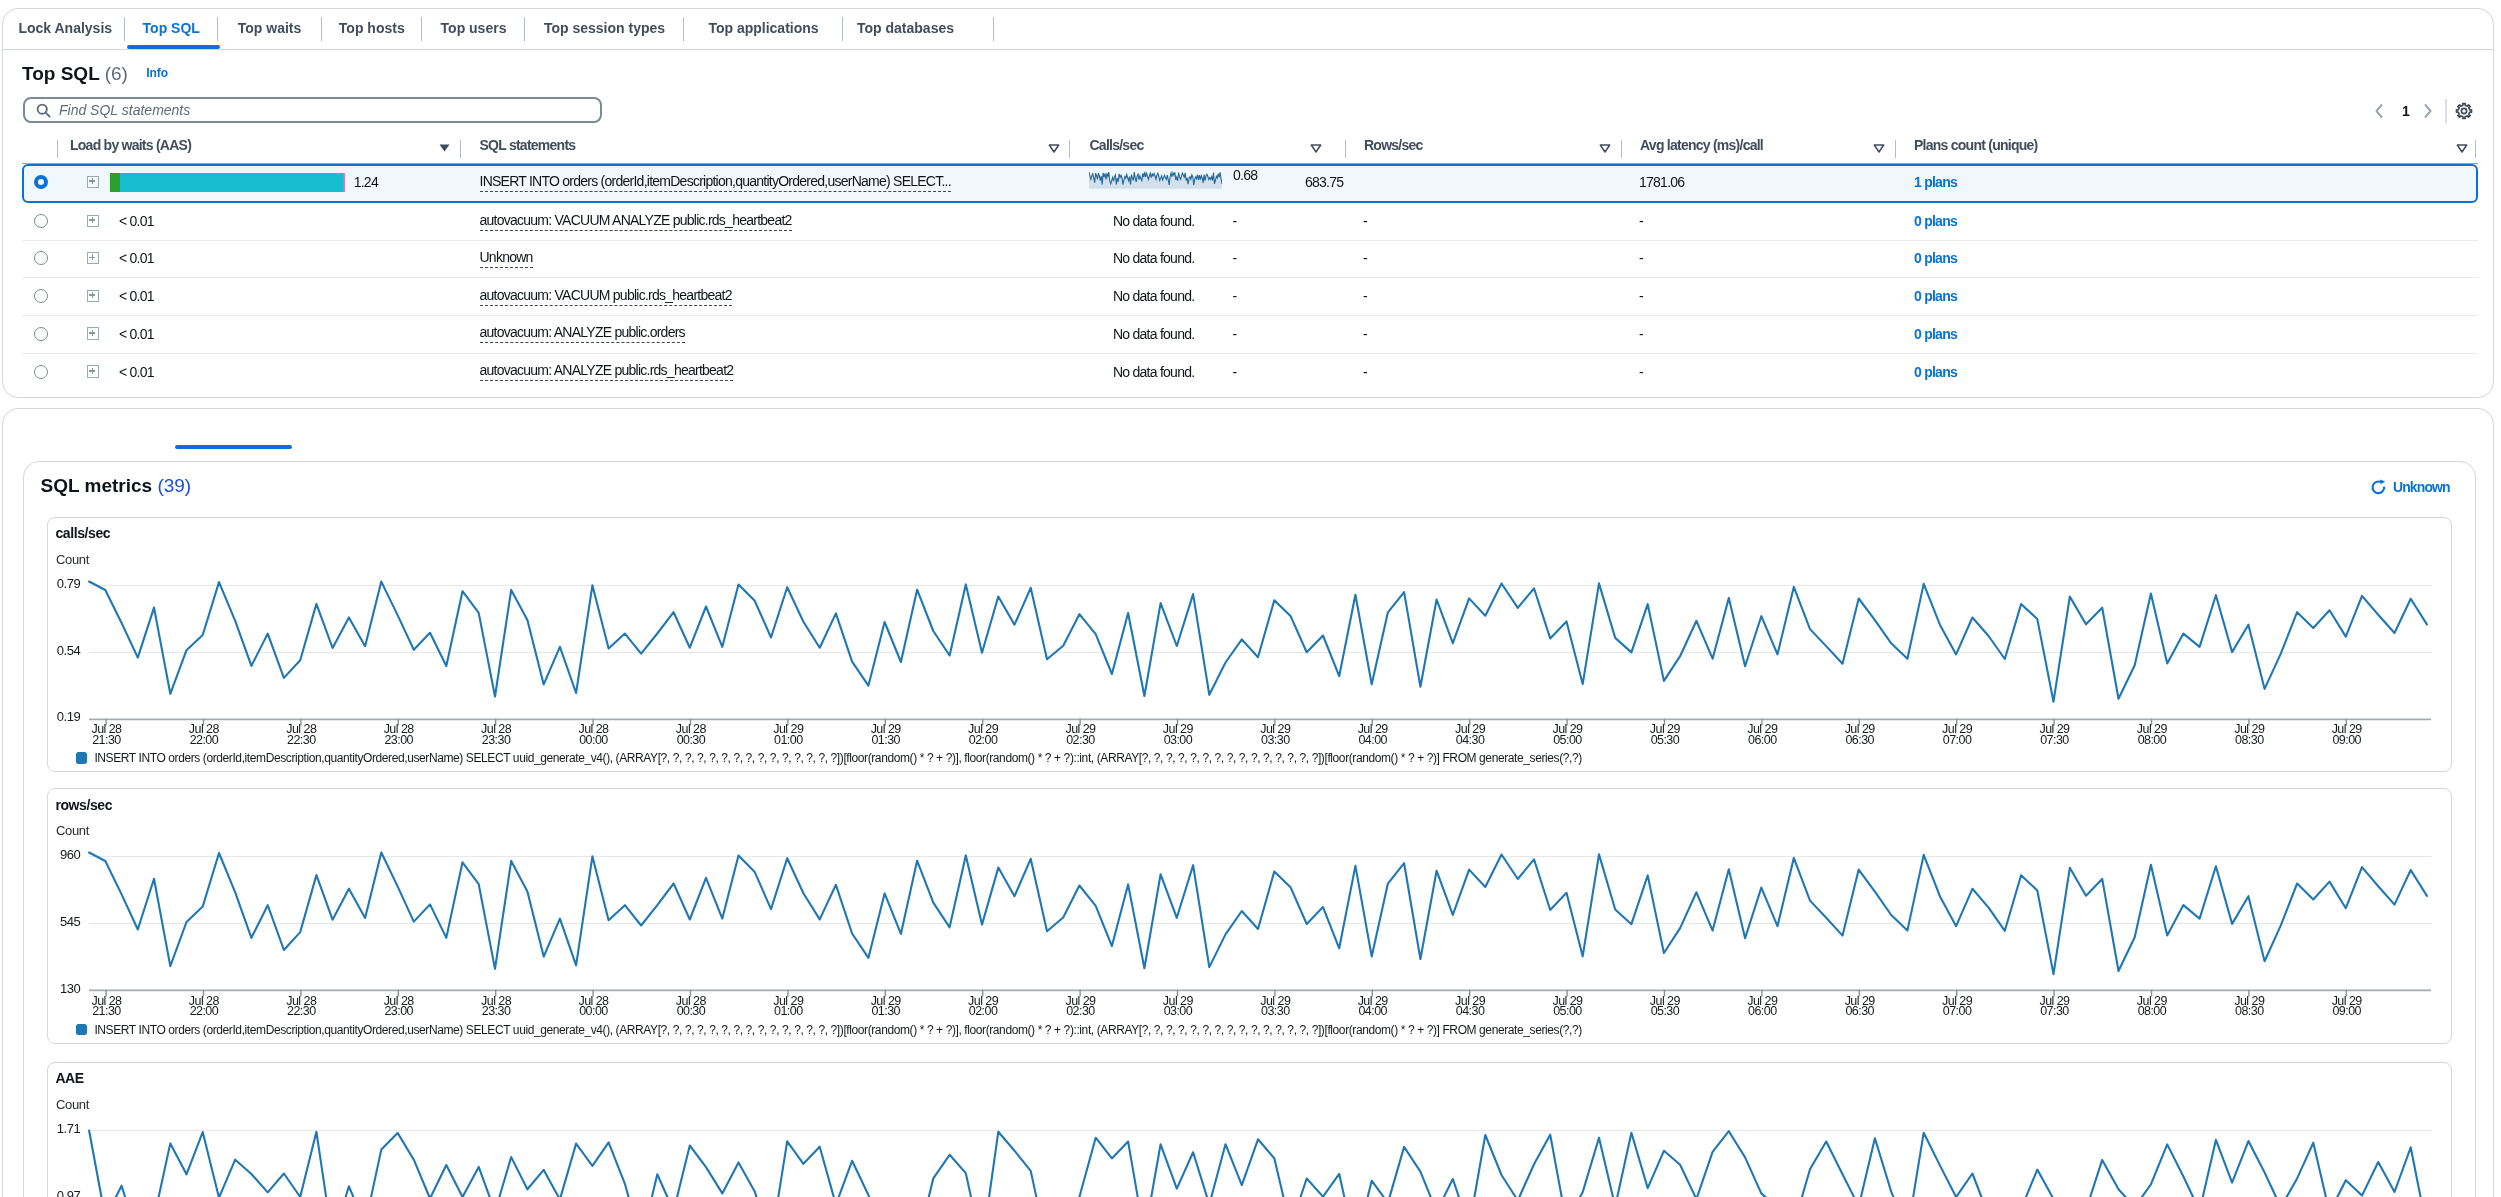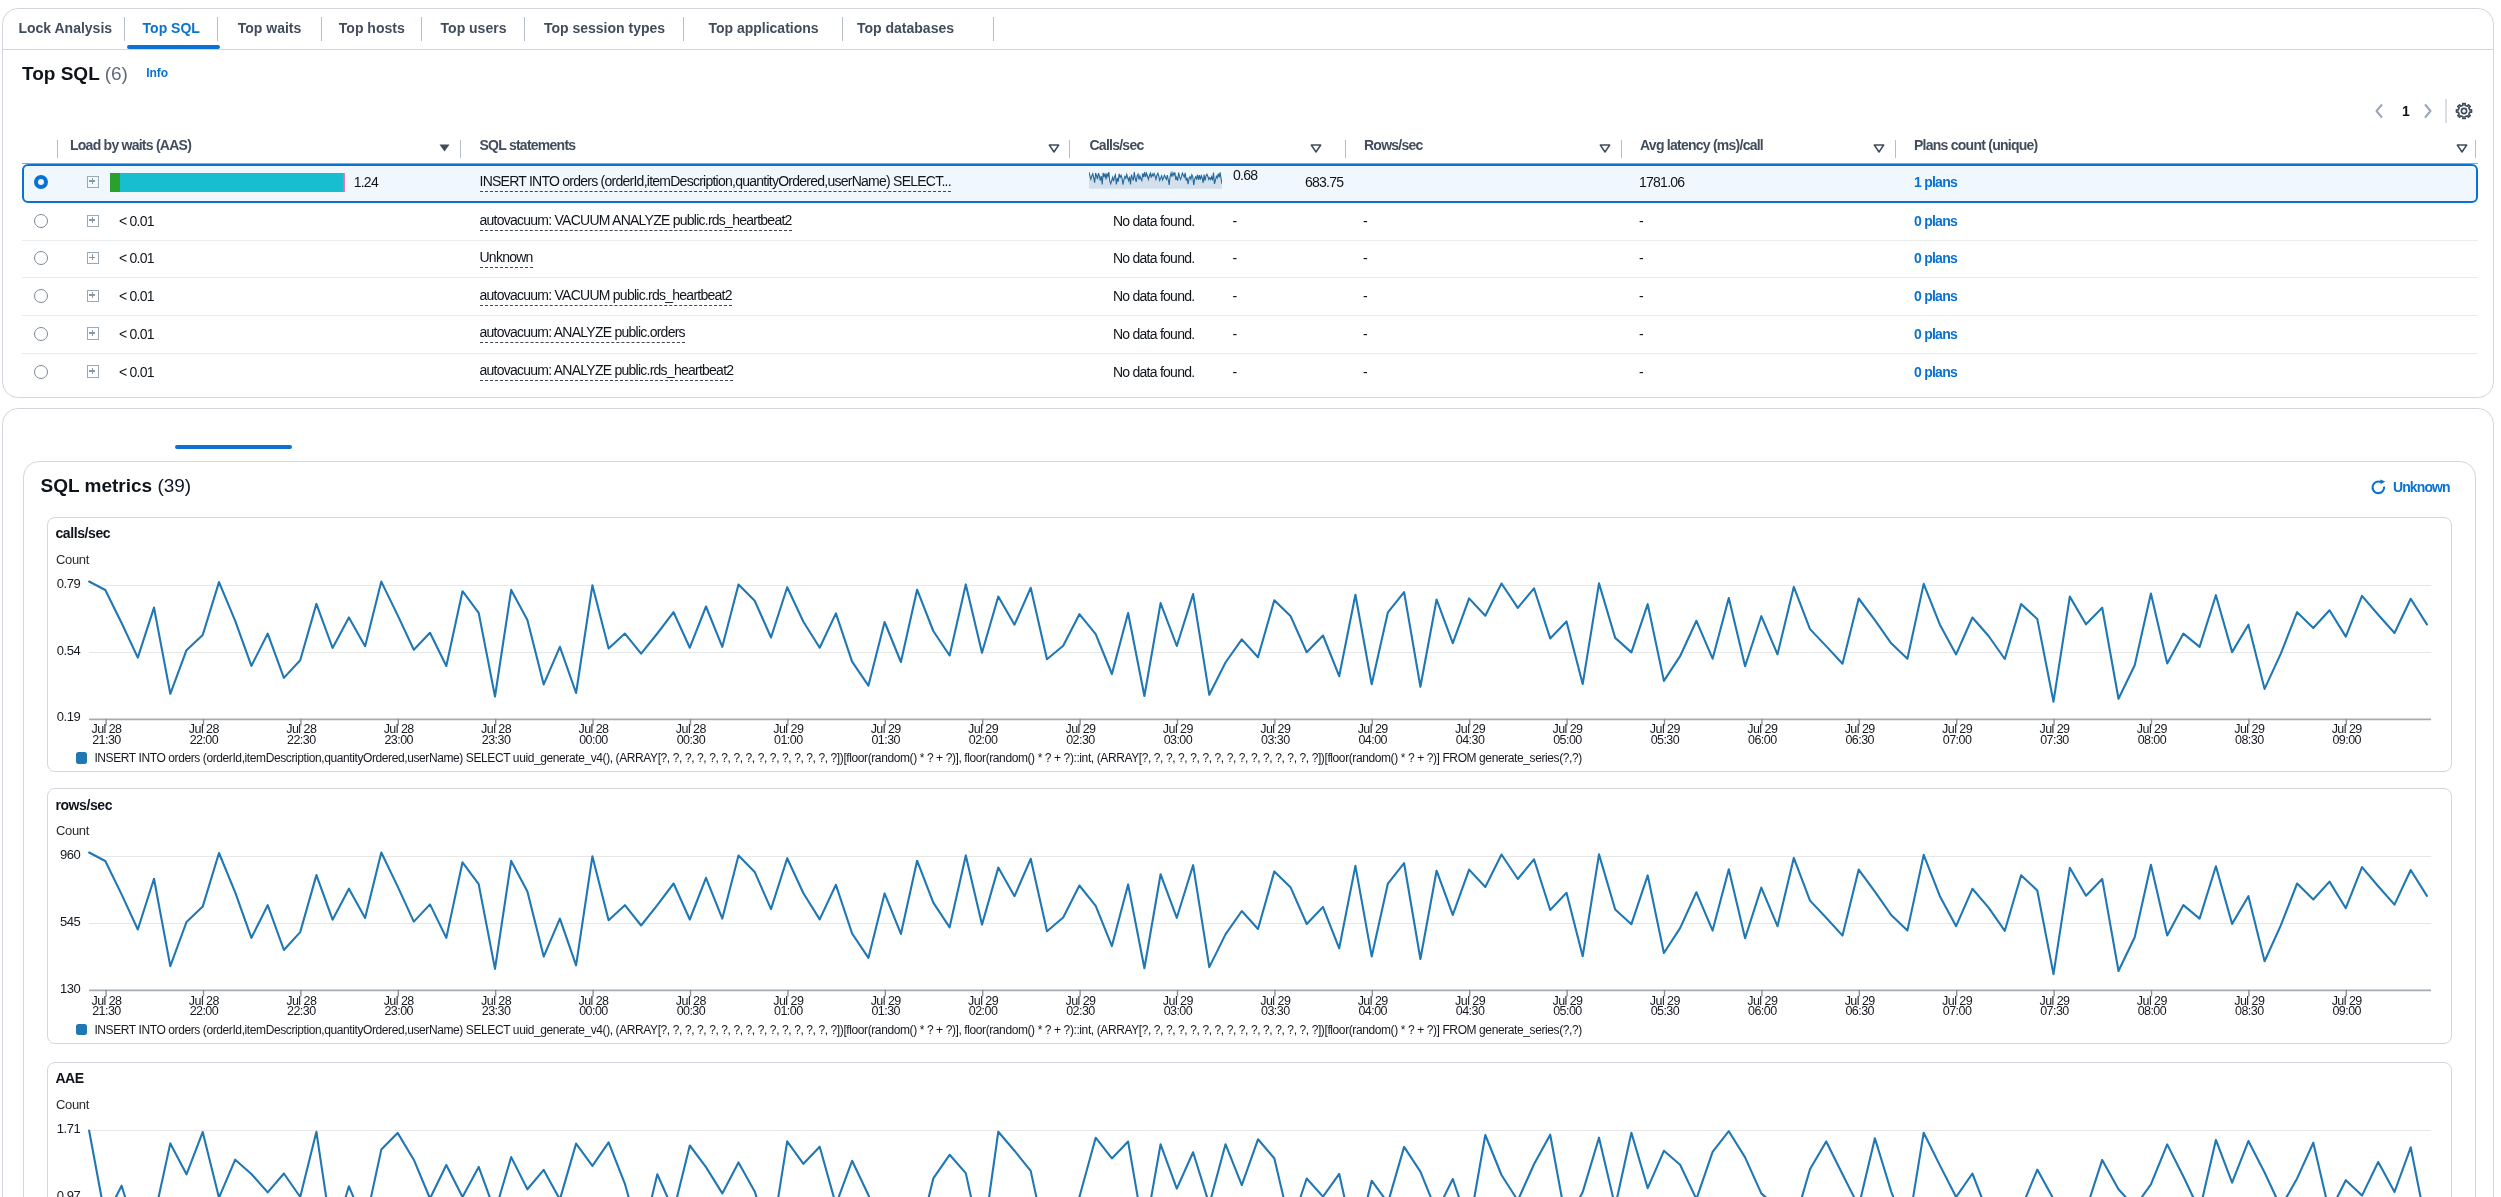--- a/index.html
+++ b/index.html
@@ -34,20 +34,27 @@
       <div class="tab tabactive" style="width:92.5px">Top SQL<span class="sep"></span></div>
       <div class="tab" style="width:104px">Top waits<span class="sep"></span></div>
       <div class="tab" style="width:100.5px">Top hosts<span class="sep"></span></div>
       <div class="tab" style="width:103px">Top users<span class="sep"></span></div>
       <div class="tab" style="width:159px">Top session types<span class="sep"></span></div>
       <div class="tab" style="width:159px">Top applications<span class="sep"></span></div>
       <div class="tab" style="justify-content:flex-start;padding-left:14px;width:151px">Top databases<span class="sep"></span></div>
     </div>
     <div class="abs" style="left:124px;top:35.5px;width:92.5px;height:4.2px;background:#0972d3;border-radius:2px"></div>
     <div class="abs" style="left:19px;top:53.5px;height:26px;font-size:19px;font-weight:bold;color:#0f141a">Top SQL <span style="font-weight:normal;color:#5f6b7a">(6)</span> <span style="font-size:12px;color:#0972d3;vertical-align:2.5px;margin-left:13px">Info</span></div>
+    <div class="abs" style="left:20px;top:87.5px;width:579px;height:26px;border:2px solid #7d8998;border-radius:8px">
+      <svg width="15" height="15" viewBox="0 0 15 15" style="position:absolute;left:11px;top:4.5px">
+        <circle cx="6.2" cy="6.2" r="4.6" fill="none" stroke="#5f6b7a" stroke-width="1.9"></circle>
+        <line x1="9.7" y1="9.7" x2="13.6" y2="13.6" stroke="#5f6b7a" stroke-width="1.9" stroke-linecap="round"></line>
+      </svg>
+      <span style="position:absolute;left:34px;top:3.5px;font-size:14px;font-style:italic;color:#5f6b7a">Find SQL statements</span>
+    </div>
     <div class="abs" style="left:2368px;top:88px;width:110px;height:26px"><svg width="110" height="28" viewBox="0 0 110 28">
         <polyline points="10.5,8 5.5,14 10.5,20" fill="none" stroke="#9ba7b6" stroke-width="2" stroke-linecap="round" stroke-linejoin="round"></polyline>
         <text x="31" y="19" font-size="14" font-weight="bold" fill="#0f141a" font-family="Liberation Sans">1</text>
         <polyline points="54.5,8 59.5,14 54.5,20" fill="none" stroke="#9ba7b6" stroke-width="2" stroke-linecap="round" stroke-linejoin="round"></polyline>
         <line x1="75" y1="2" x2="75" y2="26" stroke="#b6bec9" stroke-width="1"></line>
         <path d="M100.5 12.8 L100.5 15.2 L98.8 15.0 L97.8 17.4 L99.2 18.4 L97.4 20.2 L96.4 18.8 L94.0 19.8 L94.2 21.5 L91.8 21.5 L92.0 19.8 L89.6 18.8 L88.6 20.2 L86.8 18.4 L88.2 17.4 L87.2 15.0 L85.5 15.2 L85.5 12.8 L87.2 13.0 L88.2 10.6 L86.8 9.6 L88.6 7.8 L89.6 9.2 L92.0 8.2 L91.8 6.5 L94.2 6.5 L94.0 8.2 L96.4 9.2 L97.4 7.8 L99.2 9.6 L97.8 10.6 L98.8 13.0 Z" fill="none" stroke="#414d5c" stroke-width="1.7" stroke-linejoin="round"></path>
         <circle cx="93" cy="14" r="2.6" fill="none" stroke="#414d5c" stroke-width="1.7"></circle>
       </svg></div>
     <div class="vsep" style="left:54px;top:130.5px"></div>
     <div class="vsep" style="left:457px;top:130.5px"></div>
@@ -146,21 +153,21 @@
     <div class="cell plans" style="left:1911px;top:165px">1 plans</div>
     <div class="cell plans" style="left:1911px;top:204.1px">0 plans</div>
     <div class="cell plans" style="left:1911px;top:241.3px">0 plans</div>
     <div class="cell plans" style="left:1911px;top:279px">0 plans</div>
     <div class="cell plans" style="left:1911px;top:316.9px">0 plans</div>
     <div class="cell plans" style="left:1911px;top:354.8px">0 plans</div>
   </div>
 <div class="card" style="left:2px;top:407.5px;width:2492px;height:1100px">
     <div class="abs" style="left:171.5px;top:36.5px;width:117.5px;height:4.2px;background:#0972d3;border-radius:2px"></div>
     <div class="card" style="left:20px;top:52.5px;width:2453px;height:1000px;border-radius:16px">
-      <div class="abs" style="left:16.5px;top:13px;font-size:19px;font-weight:bold;color:#0f141a">SQL metrics <span style="font-weight:normal;color:#0f172a">(39)</span></div>
+      <div class="abs" style="left:16.5px;top:13px;font-size:19px;font-weight:bold;color:#0f141a">SQL metrics <span style="font-weight:normal;color:#1d4ed8">(39)</span></div>
       <div class="abs" style="left:2346px;top:16px;width:100px;height:20px;color:#0972d3;font-size:14px;font-weight:bold">
         <svg width="17" height="17" viewBox="0 0 17 17" style="position:absolute;left:0;top:0.5px">
           <path d="M 14.1 7.6 A 5.8 5.8 0 1 1 10.8 3.1" fill="none" stroke="#0972d3" stroke-width="2.1"></path>
           <path d="M 10.2 0.5 L 15.3 2.4 L 10.6 5.2 Z" fill="#0972d3"></path>
         </svg>
         <span style="position:absolute;left:23px;top:1px;letter-spacing:-0.9px">Unknown</span>
       </div>
     </div>
     <div class="cbox" style="left:44.4px;top:108px">
       <div class="ctitle">calls/sec</div>

